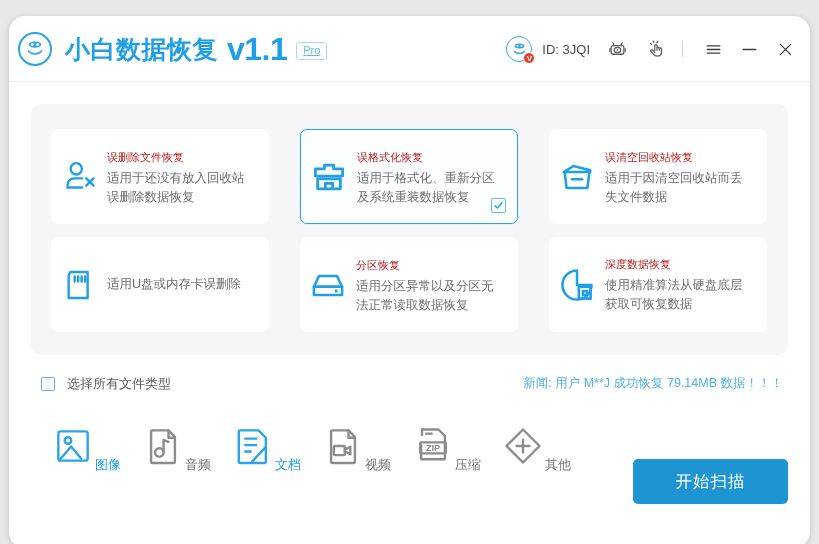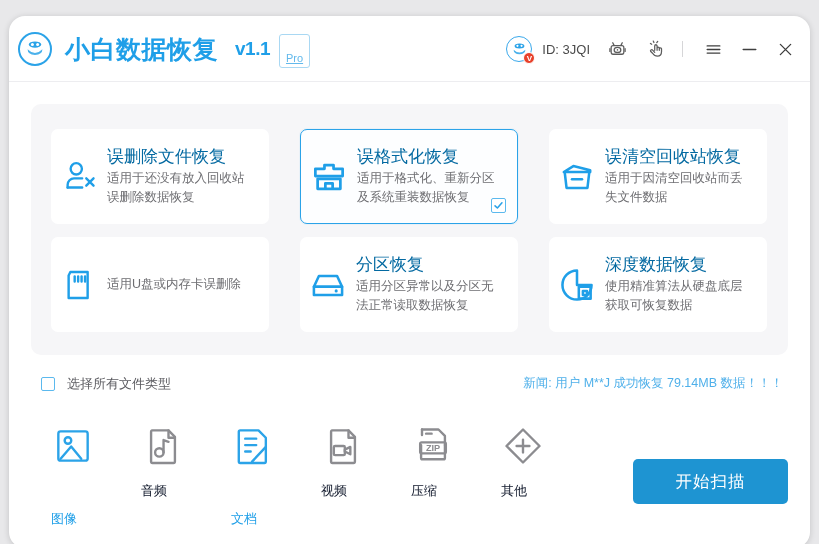--- a/index.html
+++ b/index.html
@@ -56,34 +56,34 @@
   }
   .app-title {
     margin-left: 13px;
     font-size: 25px;
     font-weight: bold;
     color: #1f9fe8;
     letter-spacing: 0.5px;
     white-space: nowrap;
   }
   .app-version {
-    margin-left: 17px;
-    font-size: 19px;
+    margin-left: 9px;
+    font-size: 32px;
     font-weight: bold;
     color: #1f9fe8;
     letter-spacing: -0.5px;
   }
   .pro-badge {
     margin-left: 9px;
     margin-top: 4px;
     font-size: 11px;
     color: #62b9ec;
     border: 1px solid #a9d8f3;
     border-radius: 3px;
-    padding: 17px 6px 2px 6px;
+    padding: 1px 6px 2px 6px;
     line-height: 13px;
     text-decoration: underline;
   }
 
   .tb-right {
     position: absolute;
     right: 15px;
     top: 17px;
     display: flex;
     align-items: center;
@@ -187,22 +187,22 @@
     min-width: 56px;
     display: flex;
     align-items: center;
     justify-content: center;
     color: #2ba3e8;
   }
   .card .c-text {
     padding-right: 6px;
   }
   .c-title {
-    font-size: 17px;
-    color: #0369a1;
+    font-size: 11px;
+    color: #b91c1c;
     line-height: 20px;
     margin-bottom: 2px;
     white-space: nowrap;
   }
   .c-desc {
     font-size: 12.5px;
     color: #6e6e72;
     line-height: 19px;
   }
   .card-check {
@@ -263,36 +263,35 @@
   
   .ftypes {
     position: absolute;
     left: 42px;
     top: 402px;
     display: flex;
   }
   .ftype {
     width: 90px;
     display: flex;
-    flex-direction: column;
-    align-items: flex-start;
+    align-items: flex-end;
     cursor: pointer;
   }
   .ft-icon {
     height: 56px;
     display: flex;
     align-items: center;
     justify-content: center;
     color: #8c8c90;
   }
   .ftype.on .ft-icon { color: #2ba3e8; }
   .ft-label {
     margin-top: 8px;
     font-size: 13px;
-    color: #0f172a;
+    color: #737373;
   }
   .ftype.on .ft-label { color: #1f9fe8; margin-top: 36px; }
 
   
   .scan-btn {
     position: absolute;
     right: 22px;
     top: 443px;
     width: 155px;
     height: 45px;
@@ -455,21 +454,21 @@
             <circle cx="31" cy="28.5" r="1.7" fill="#1f9fe8" stroke="none"></circle>
           </svg>
         </div>
         <div class="c-text">
           <div class="c-title">分区恢复</div>
           <div class="c-desc">适用分区异常以及分区无</div>
           <div class="c-desc">法正常读取数据恢复</div>
         </div>
       </div>
 
-      <div class="card" style="left:518px; top:133px;">
+      <div class="card" style="left:518px; top:133px;font-family:Liberation Mono, monospace;">
         <div class="c-icon">
           <svg width="40" height="40" viewBox="0 0 44 44" fill="none" stroke="#1f9fe8" stroke-width="2.8" stroke-linejoin="round" stroke-linecap="round">
             <path d="M22 6 a16 16 0 1 0 16 16 h-16 z"></path>
             <path d="M24 24 h13 v13 h-13 z"></path>
             <path d="M28.5 28.5 h4.5 v4.5 h-4.5 z"></path>
           </svg>
         </div>
         <div class="c-text">
           <div class="c-title">深度数据恢复</div>
           <div class="c-desc">使用精准算法从硬盘底层</div>

